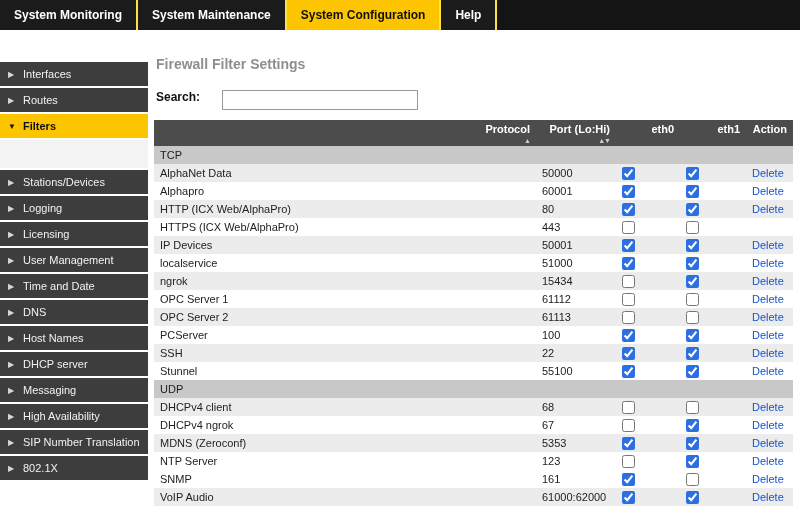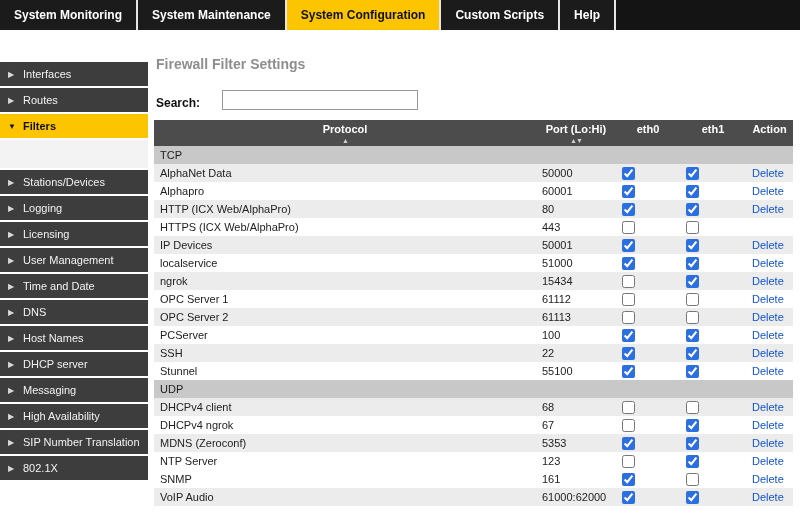--- a/index.html
+++ b/index.html
@@ -9,21 +9,21 @@
     font-family:"Liberation Sans", sans-serif;
     background:#ffffff; color:#222;
   }
   
   .topnav {
     height:30px; background:#141414; display:flex; align-items:stretch;
   }
   .tab {
     display:flex; align-items:center; padding:0 14px;
     color:#ffffff; font-size:12px; font-weight:bold;
-    background:#1b1b1b; border-right:2px solid #e5e5e5; cursor:pointer;
+    background:#1b1b1b; border-right:2px solid #fde047; cursor:pointer;
     white-space:nowrap;
   }
   .tab.active { background:#fdc500; color:#101010; }
   
   .layout { display:flex; height:499px; }
   
   .sidebar { width:148px; padding-top:32px; background:#ffffff; flex:none; }
   .side-item {
     height:24px; margin-bottom:2px; background:#3d3d3d; color:#f2f2f2;
     font-size:11px; display:flex; align-items:center; gap:7px;
@@ -31,30 +31,30 @@
   }
   .side-item .arr { font-size:8px; color:#d8d8d8; width:8px; flex:none; }
   .side-item.active { background:#fdc500; color:#101010; font-weight:bold; }
   .side-item.active .arr { color:#101010; }
   .submenu-panel { height:28px; background:#f3f3f3; margin-bottom:2px; }
   
   .content { flex:1; padding:26px 7px 0 6px; min-width:0; }
   .page-title {
     font-size:14px; font-weight:bold; color:#8e8e8e; margin:0 0 18px 2px;
   }
-  .searchrow { display:flex; align-items:flex-end; gap:22px; margin:0 0 10px 2px; }
+  .searchrow { display:flex; align-items:flex-start; gap:22px; margin:0 0 10px 2px; }
   .searchrow label { font-size:12px; font-weight:bold; color:#111; }
   .searchrow input {
     width:196px; height:20px; border:1px solid #999; font-size:12px;
     padding:0 4px; font-family:"Liberation Sans", sans-serif;
   }
   
   table { width:100%; border-collapse:collapse; font-size:11px; table-layout:fixed; }
   thead th {
-    background:#4c4c4c; color:#ffffff; text-align:center; font-weight:bold;
+    background:#4c4c4c; color:#ffffff; text-align:right; font-weight:bold;
     padding:3px 6px 2px 6px; vertical-align:top; height:26px;
   }
   th .sort { color:#cfcfcf; font-size:7px; line-height:7px; margin-top:2px; letter-spacing:-1px; }
   tr.section td {
     background:#c8c8c8; color:#1c1c1c; padding:2px 6px; height:18px;
   }
   tbody td { padding:2px 6px; height:18px; vertical-align:middle; }
   tr.stripe-a { background:#ececec; }
   tr.stripe-b { background:#ffffff; }
   input[type="checkbox"] {
@@ -64,21 +64,20 @@
   a.delete-link { color:#1155cc; text-decoration:none; cursor:pointer; }
 </style>
 </head>
 <body>
 
 <div class="app">
   <nav class="topnav" id="topnav">
       <div class="tab">System Monitoring</div>
       <div class="tab">System Maintenance</div>
       <div class="tab active">System Configuration</div>
-      <div class="tab">Custom Scripts</div>
       <div class="tab">Help</div>
     </nav>
   <div class="layout">
     <aside class="sidebar" id="sidebar">
         <div class="side-item">
           <span class="arr">▶</span>
           <span>Interfaces</span>
         </div>
         <div class="side-item">
           <span class="arr">▶</span>

